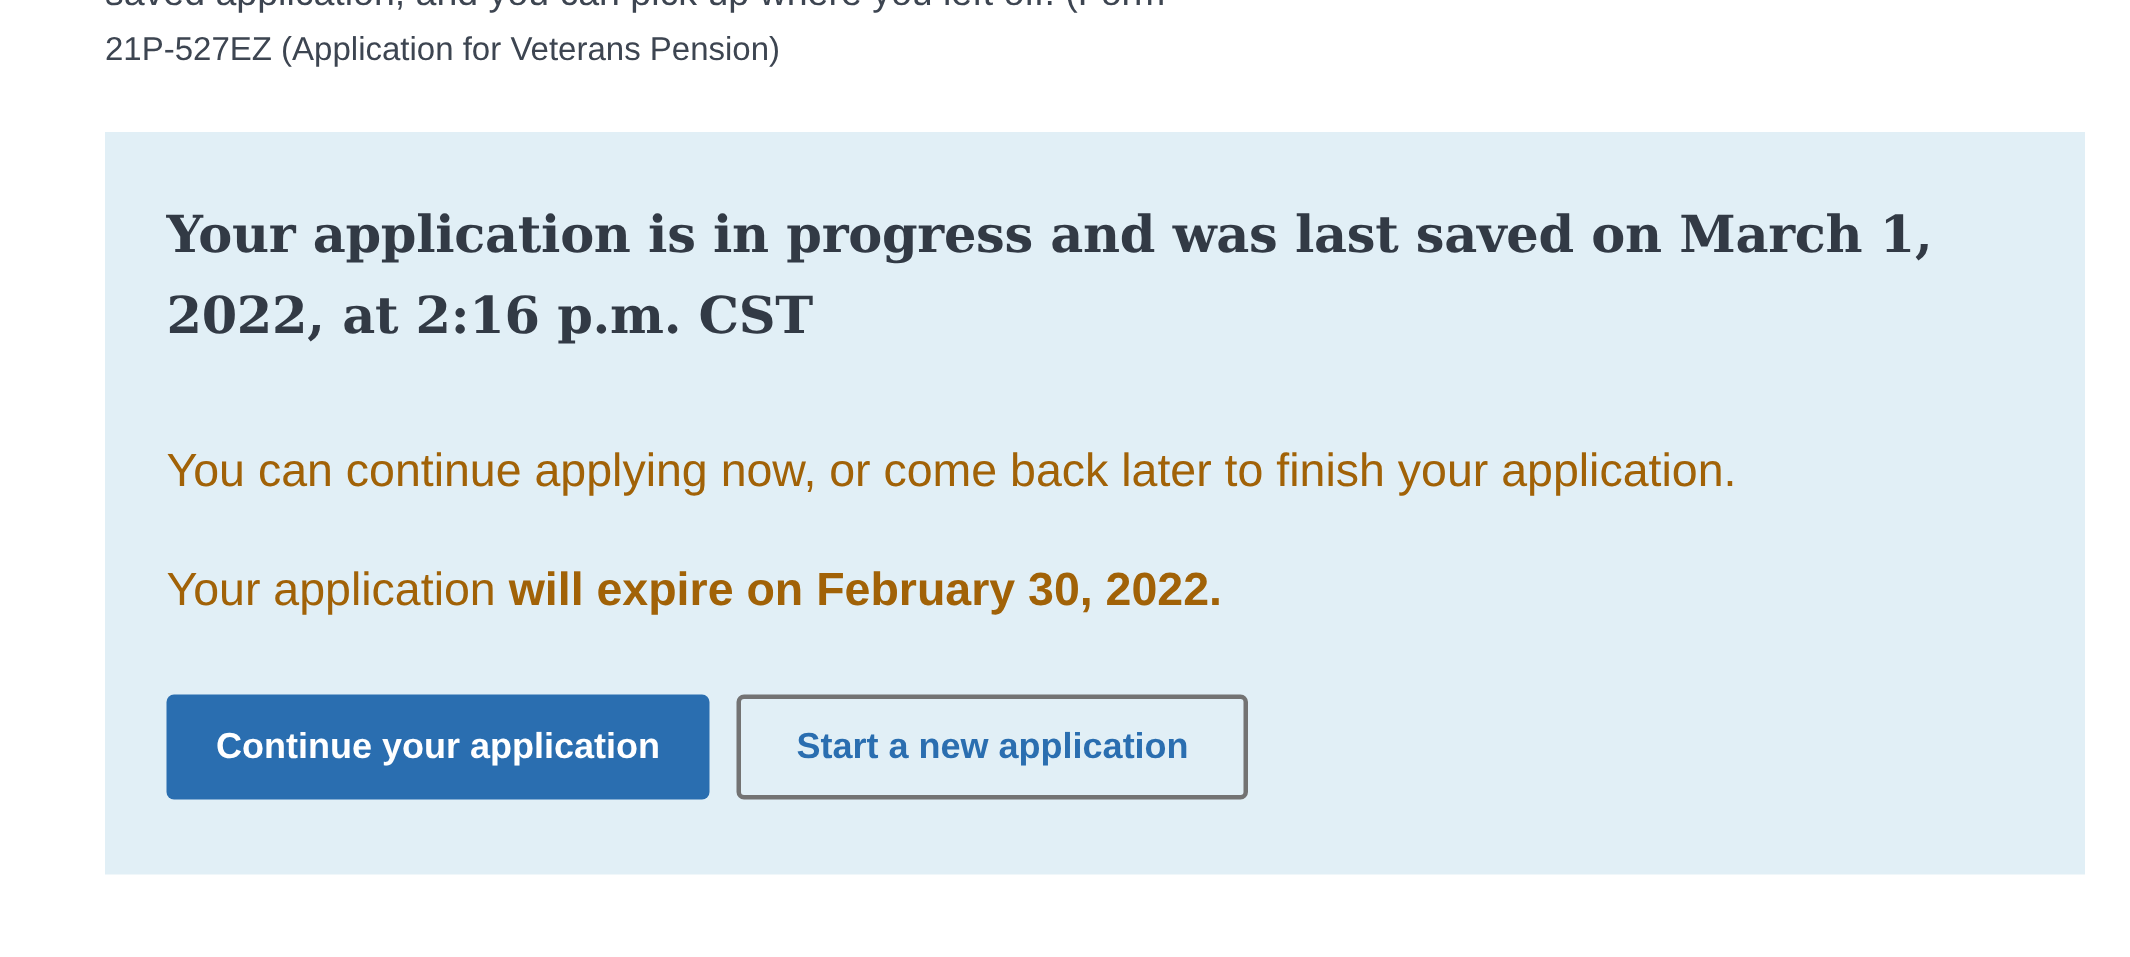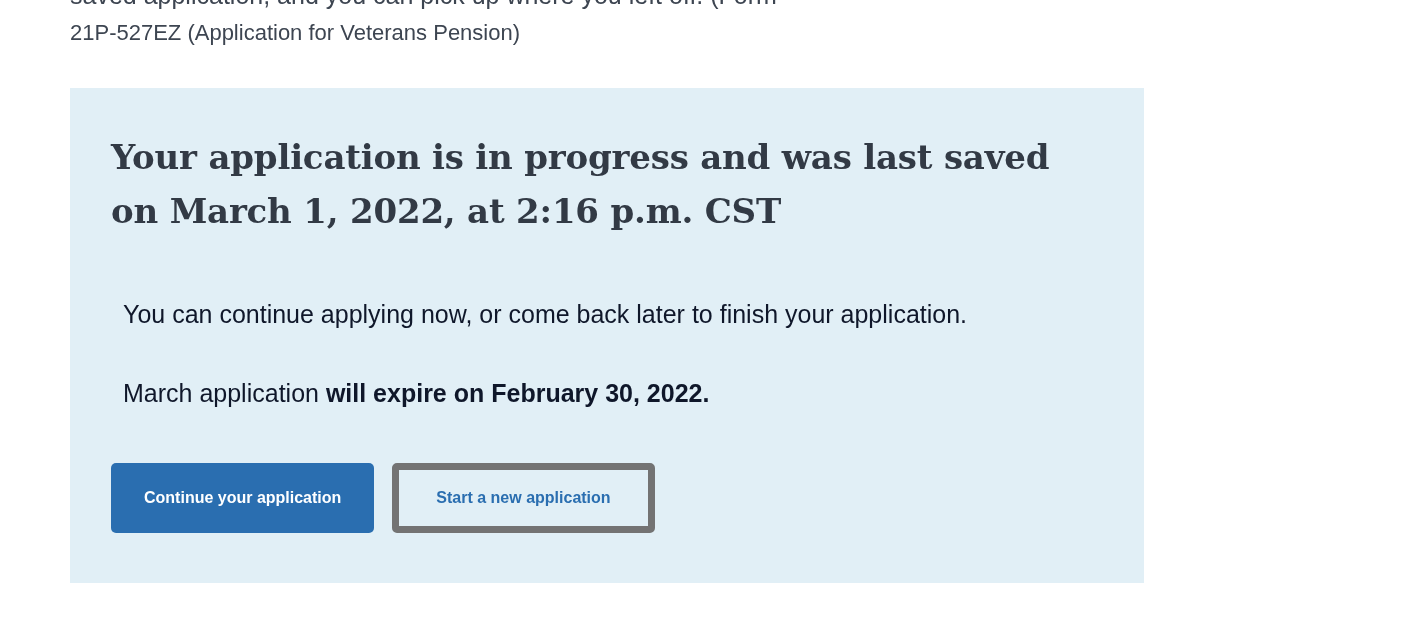--- a/index.html
+++ b/index.html
@@ -39,59 +39,59 @@
     line-height: 34px;
     color: #3d4551;
     white-space: nowrap;
   }
 
   
   .alert-box {
     position: absolute;
     left: 70px;
     top: 88px;
-    width: 1074px;
+    width: 1320px;
     height: 495px;
     background: #e1eff6;
     box-sizing: border-box;
     padding: 42px 40px 0 41px;
   }
 
   .alert-heading {
     margin: 0;
     font-family: "DejaVu Serif", serif;
     font-weight: bold;
     font-size: 34px;
     line-height: 54px;
     letter-spacing: -0.2px;
     color: #323a45;
     max-width: 1200px;
   }
 
   .alert-para {
-    margin: 12px;
-    font-size: 25px;
+    margin: 0;
+    font-size: 31px;
     line-height: 34px;
-    color: #0f172a;
+    color: #a16207;
   }
   .alert-para.first { margin-top: 59px; }
   .alert-para.second { margin-top: 45px; }
   .alert-para b { font-weight: bold; }
 
   
   .button-row {
     margin-top: 53px;
     display: flex;
     align-items: flex-start;
     gap: 18px;
   }
 
   .btn {
     font-family: "Liberation Sans", sans-serif;
-    font-size: 16px;
+    font-size: 24px;
     font-weight: bold;
     line-height: 1;
     border-radius: 5px;
     box-sizing: border-box;
     cursor: pointer;
     display: inline-flex;
     align-items: center;
     justify-content: center;
     text-align: center;
     height: 70px;
@@ -101,37 +101,37 @@
   .btn-primary {
     background: #2a6eb0;
     color: #ffffff;
     border: none;
     padding: 0 33px;
   }
 
   .btn-secondary {
     background: transparent;
     color: #2a6eb0;
-    border: 7px solid #737373;
+    border: 3px solid #737373;
     padding: 0 37px;
   }
 </style>
 </head>
 <body>
 
 <div class="clipped-line">saved application, and you can pick up where you left off. (Form</div>
 
 <div class="form-name">21P-527EZ (Application for Veterans Pension)</div>
 
 <div class="alert-box">
 
   <h2 class="alert-heading">Your application is in progress and was last saved on March 1, 2022, at 2:16 p.m. CST</h2>
 
   <p class="alert-para first">You can continue applying now, or come back later to finish your application.</p>
 
-  <p class="alert-para second"><span>March application </span><b>will expire on February 30, 2022.</b></p>
+  <p class="alert-para second"><span>Your application </span><b>will expire on February 30, 2022.</b></p>
 
   <div class="button-row">
     <button class="btn btn-primary">Continue your application</button>
     <button class="btn btn-secondary">Start a new application</button>
   </div>
 
 </div>
 
 </body></html>

